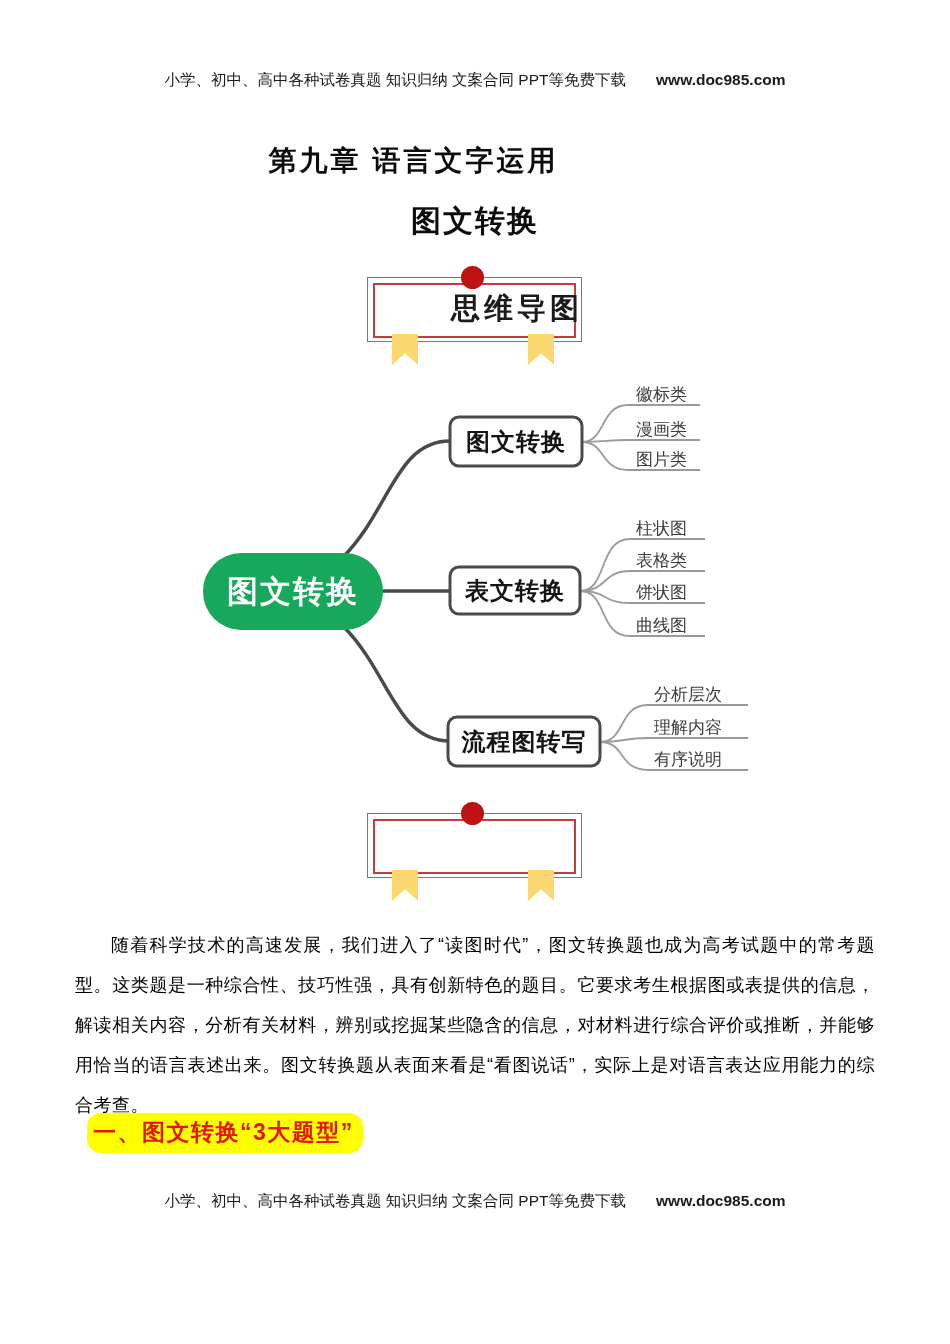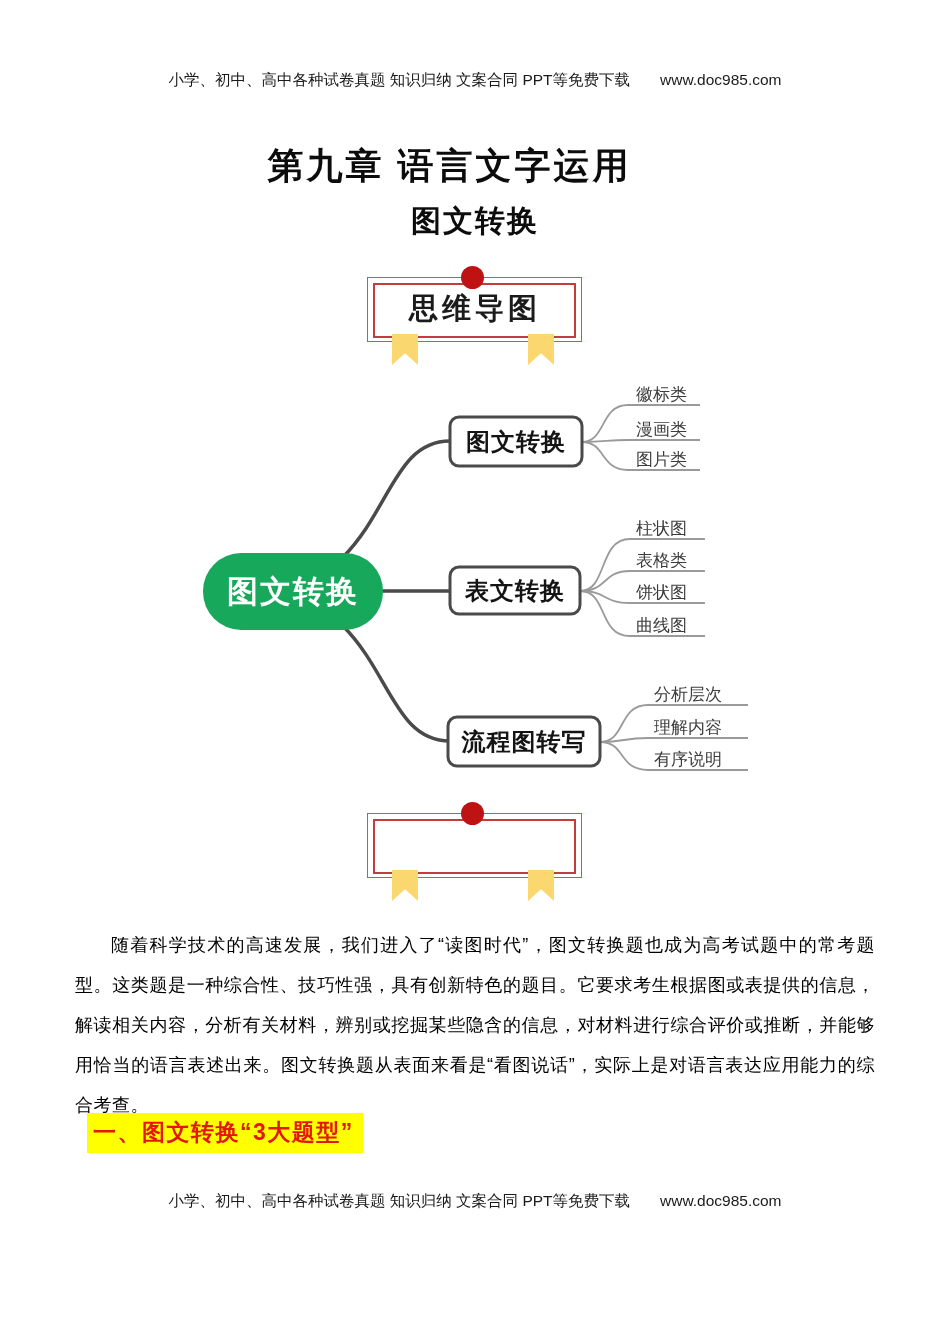--- a/index.html
+++ b/index.html
@@ -5,46 +5,46 @@
   html,body{margin:0;padding:0;}
   body{
     width:950px;height:1344px;background:#ffffff;position:relative;overflow:hidden;
     font-family:"Liberation Sans","DejaVu Sans",sans-serif;color:#111;
   }
   
   .promo-line{
     position:absolute;left:0;width:950px;text-align:center;
     font-size:15.5px;color:#1a1a1a;white-space:nowrap;
   }
-  .promo-line .site{margin-left:30px;font-weight:400;margin-top:31px;}
+  .promo-line .site{margin-left:30px;font-weight:700;margin-top:31px;}
   .hdr{top:70px;}
   .ftr{top:1191px;}
 
   
   .doc-title{
     position:absolute;top:142px;left:0;width:827px;text-align:center;
-    font-size:36px;font-weight:700;letter-spacing:3px;color:#0c0c0c;padding-left:36px;
+    font-size:28px;font-weight:700;letter-spacing:3px;color:#0c0c0c;
   }
   .doc-subtitle{
     position:absolute;top:201px;left:0;width:950px;text-align:center;
     font-size:30px;font-weight:700;letter-spacing:2px;color:#0c0c0c;
   }
 
   
   .badge{position:absolute;left:367px;width:216px;height:104px;}
   .b-outer{position:absolute;left:0;top:12px;width:213px;height:63px;border:1.5px solid #d25252;background:#fff;}
   .b-inner{position:absolute;left:6px;top:18px;width:199px;height:51px;border:2px solid #c43d3d;}
   .b-circle{position:absolute;left:94px;top:1px;width:23px;height:23px;border-radius:50%;background:#bf1212;z-index:4;}
   .b-ribbon{
     position:absolute;top:69px;width:26px;height:31px;background:#fbd76f;z-index:3;
     clip-path:polygon(0 0,100% 0,100% 100%,50% 62%,0 100%);
   }
   .rl{left:25px;} .rr{left:161px;}
   .b-label{
-    position:absolute;left:0;top:24px;width:216px;text-align:center;z-index:2;
+    position:absolute;left:0;top:24px;width:216px;text-align:right;z-index:2;
     font-size:29px;font-weight:bold;color:#1b1b1b;letter-spacing:4px;
   }
 
   
   .mindmap{position:absolute;left:170px;top:365px;}
   .mindmap text{font-family:"Liberation Sans","DejaVu Sans",sans-serif;}
   .node-label{font-size:24px;font-weight:bold;fill:#141414;letter-spacing:1px;}
   .root-label{font-size:31px;font-weight:bold;fill:#ffffff;letter-spacing:2px;}
   .leaf-label{font-size:17px;fill:#3c3c3c;}
 
@@ -52,21 +52,21 @@
   .k-paragraph{
     position:absolute;left:75px;top:907px;width:800px;
     font-size:18px;line-height:40px;text-align:justify;text-indent:2em;
     color:#000;letter-spacing:0.5px;
   }
 
   
   .section-heading{
     position:absolute;left:87px;top:1113px;display:inline-block;
     background:#ffff00;color:#e3170d;font-size:23px;font-weight:bold;
-    padding:4px 9px 5px 6px;letter-spacing:1.5px;white-space:nowrap;
+    padding:4px 9px 5px 6px;letter-spacing:1.5px;white-space:nowrap;border-radius:14px;
   }
 </style>
 </head>
 <body>
 
 <div class="promo-line hdr">
   <span>小学、初中、高中各种试卷真题 知识归纳 文案合同 PPT等免费下载</span><span class="site">www.doc985.com</span>
 </div>
 
 <div class="doc-title">第九章 语言文字运用</div>

